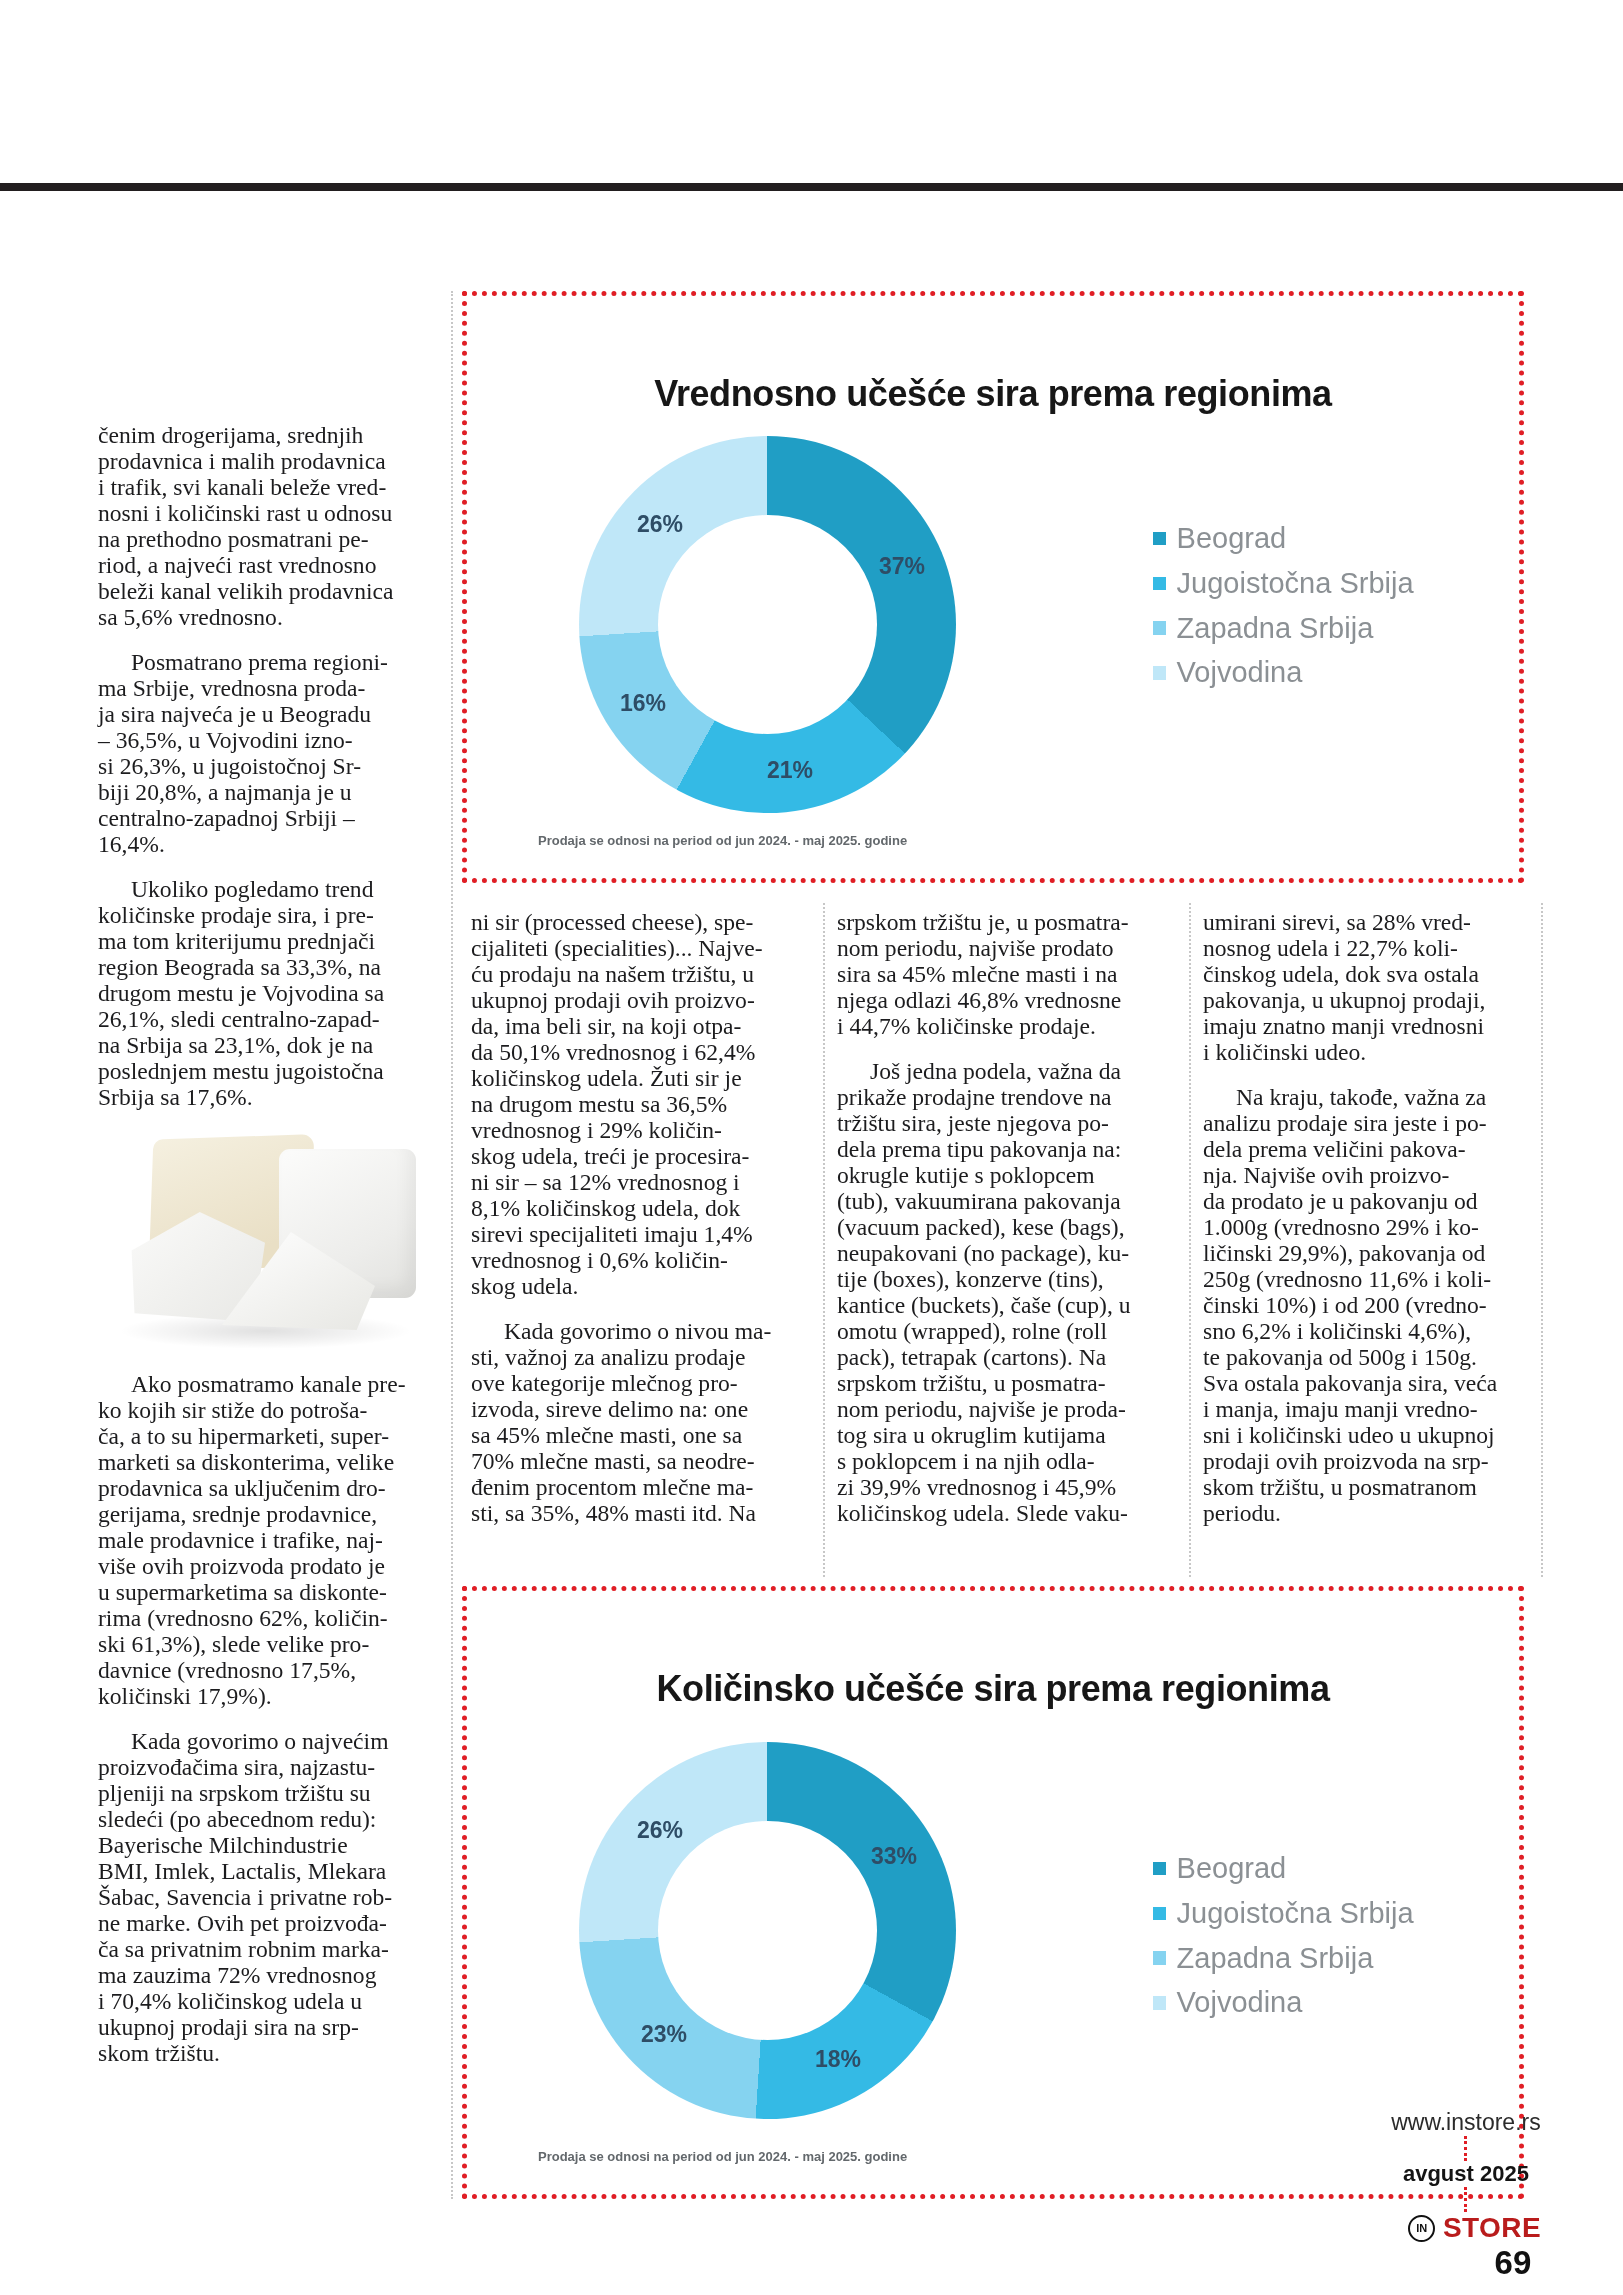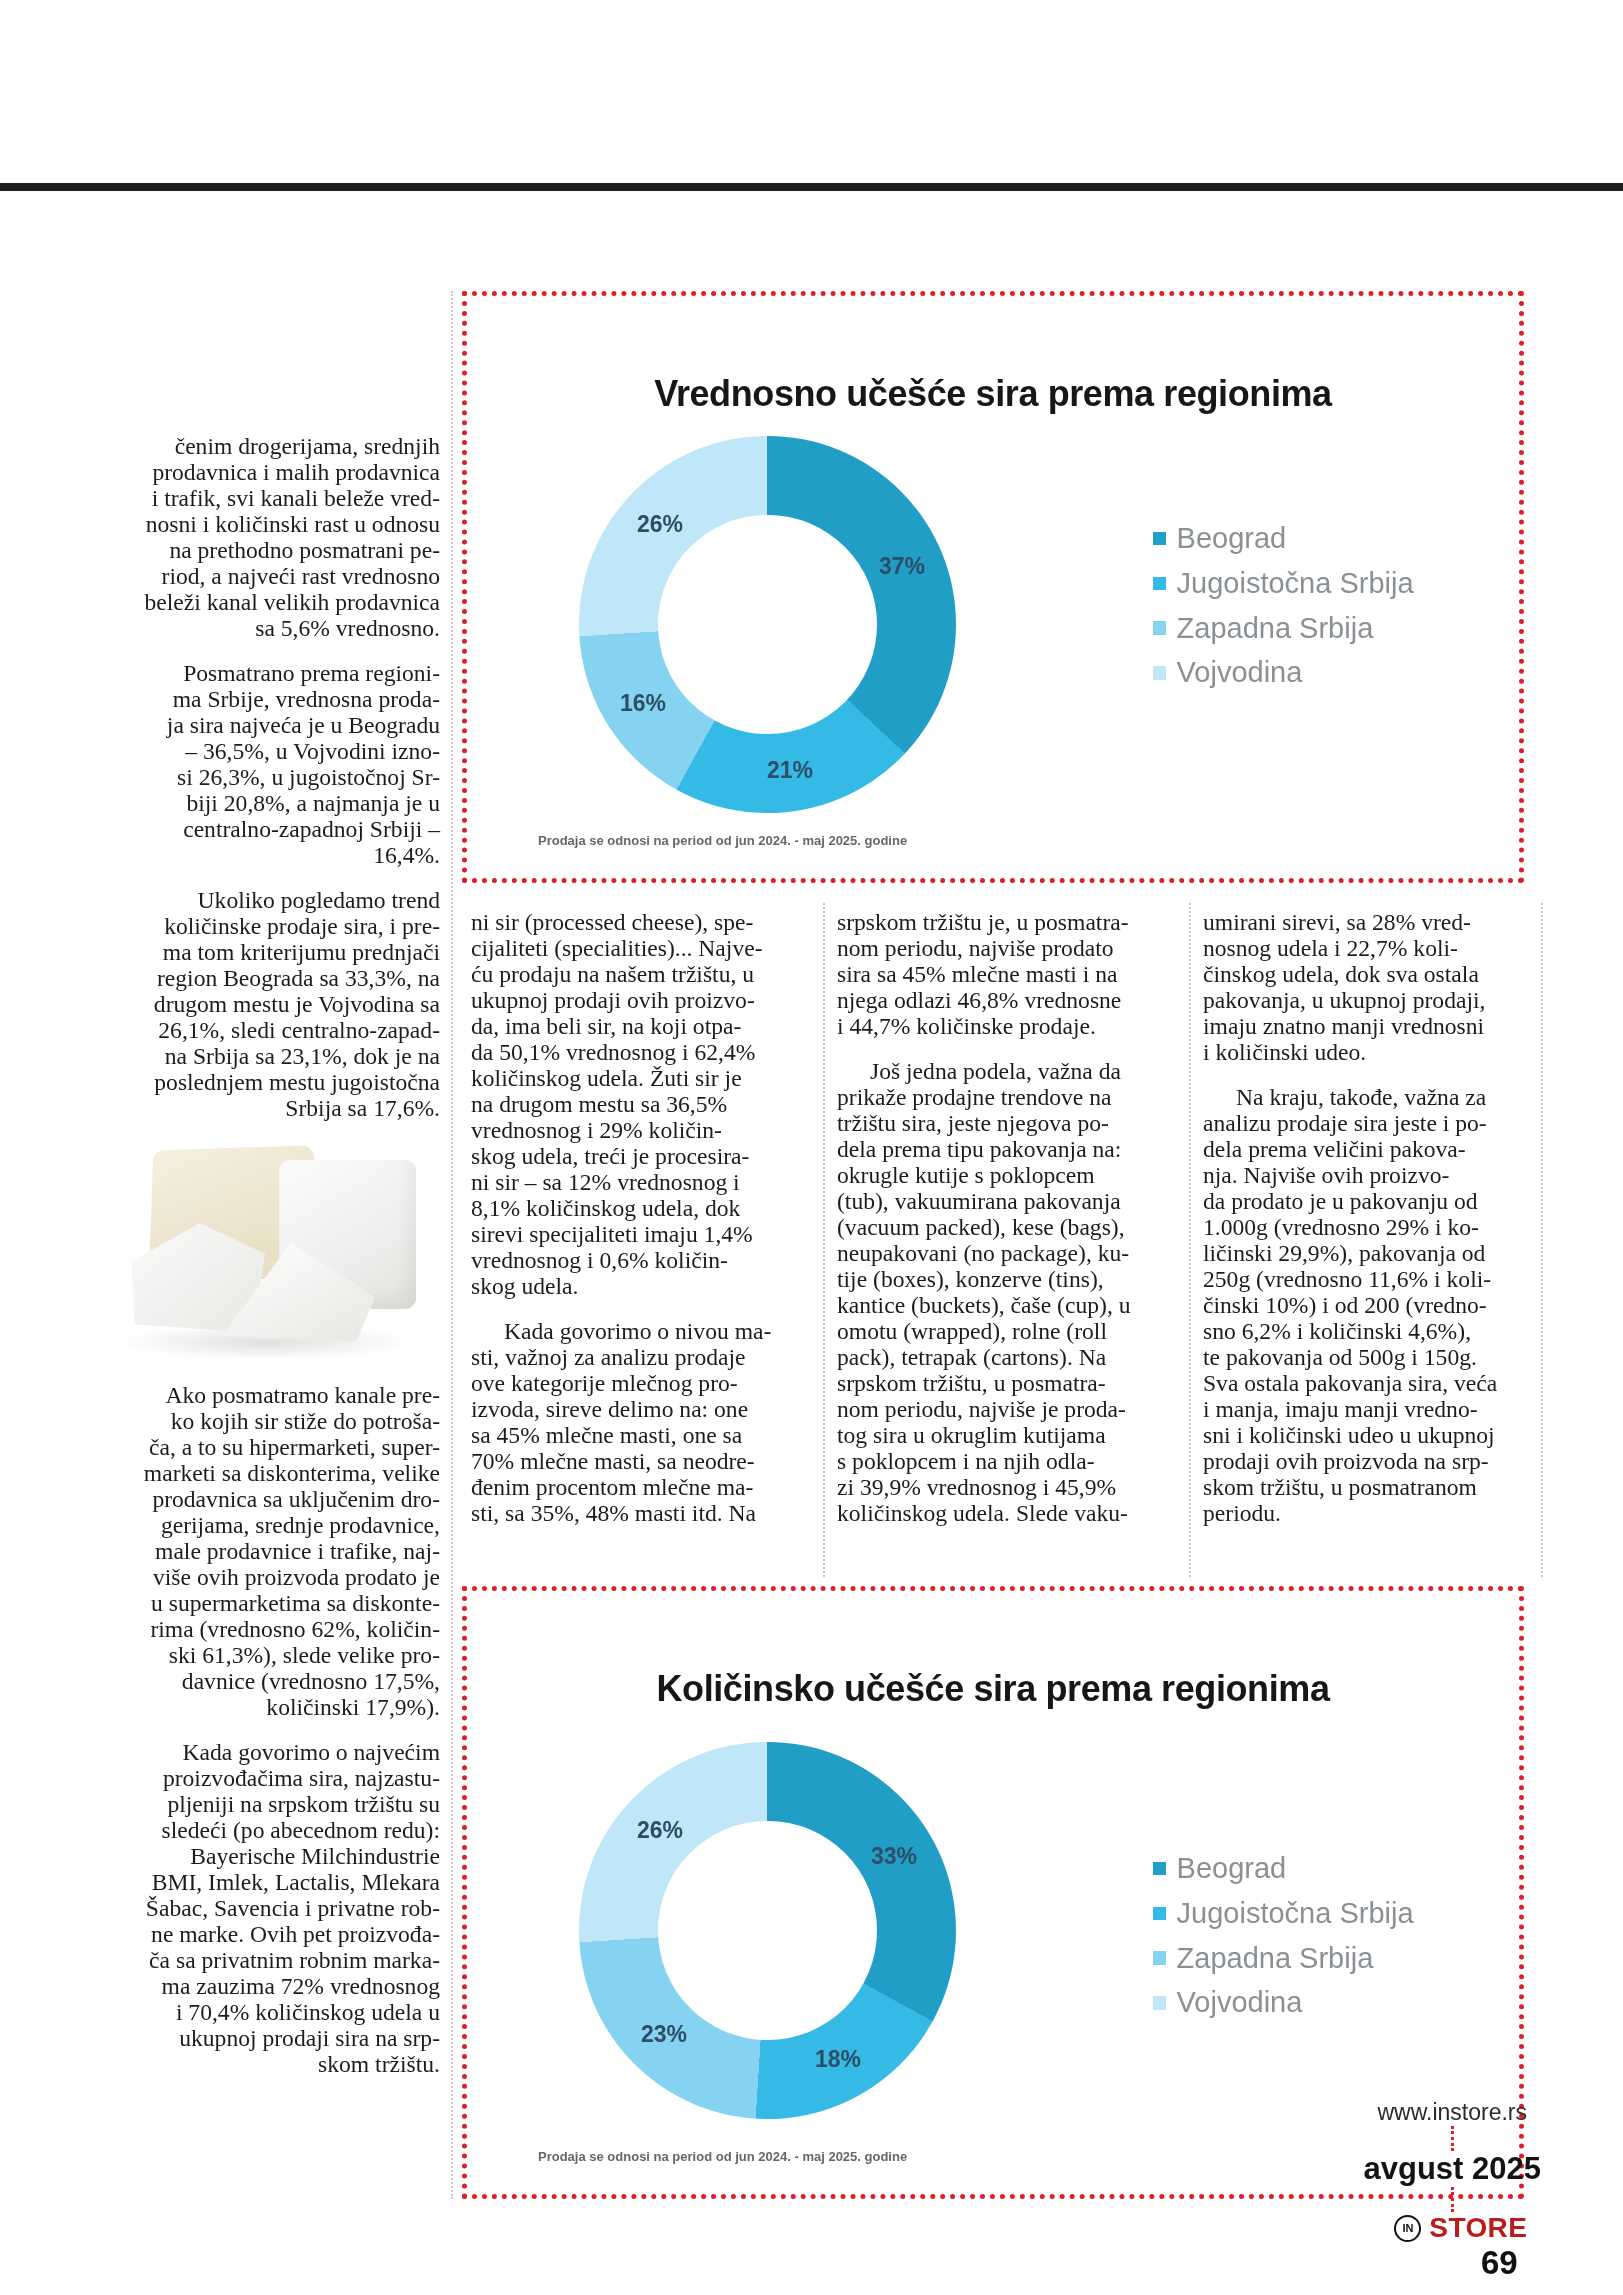--- a/index.html
+++ b/index.html
@@ -2,21 +2,21 @@
 <html style="font-size:12.6px"><head>
 <meta charset="utf-8">
 <style>
   html,body{margin:0;padding:0;background:#dcdcdc;}
   .page{position:relative;width:1623px;height:2295px;background:#ffffff;overflow:hidden;
         font-family:"Liberation Serif",serif;}
   .top-rule{position:absolute;left:0;top:183px;width:1623px;height:7.9px;background:#221e1f;}
 
   
   .text-col{position:absolute;width:342px;font-size:23.6px;line-height:26px;color:#1c1c1e;}
-  #left-col{left:98px;top:433px;text-align:right;}
+  #left-col{left:98px;top:422px;}
   #mid1{left:471px;top:909px;}
   #mid2{left:837px;top:909px;}
   #mid3{left:1203px;top:909px;}
   .para{white-space:pre-line;}
   .para.indent{text-indent:33px;}
   .para + .para{margin-top:19px;}
   .group-bottom{margin-top:19px;}
 
   
   .vsep{position:absolute;width:0;border-left:2.4px dotted #c7c7c7;}
@@ -62,21 +62,21 @@
                  clip-path:polygon(8% 35%,55% 0,100% 28%,92% 100%,10% 92%);}
   .cheese-wedge-front{position:absolute;left:124px;top:108px;width:153px;height:98px;
                  background:linear-gradient(150deg,#ffffff,#e7e7e3);
                  clip-path:polygon(45% 0,100% 55%,88% 100%,0 95%);}
 
   
   .footer{position:absolute;right:82px;bottom:12.6px;display:flex;align-items:center;
           font-family:"Liberation Sans",sans-serif;flex-direction:column;}
   .footer-site{font-size:23px;color:#2b2b2b;}
   .fsep{width:0;height:25px;border-left:3.1px dotted #e01e25;margin:0 17.3px;}
-  .footer-issue{font-size:31px;font-weight:700;color:#141414;}
+  .footer-issue{font-size:22px;font-weight:700;color:#141414;}
   .logo{display:flex;align-items:center;gap:7.9px;margin-left:17.3px;}
   .logo-circle{width:27px;height:27px;border:2.4px solid #111;border-radius:50%;box-sizing:border-box;
                display:flex;align-items:center;justify-content:center;
                font-size:11px;font-weight:700;color:#111;}
   .logo-store{font-size:28px;font-weight:700;letter-spacing:0.4px;color:#b91c1c;}
   .page-num{font-size:33px;font-weight:700;color:#111;margin-left:94px;}
 </style>
 </head>
 <body>
 

